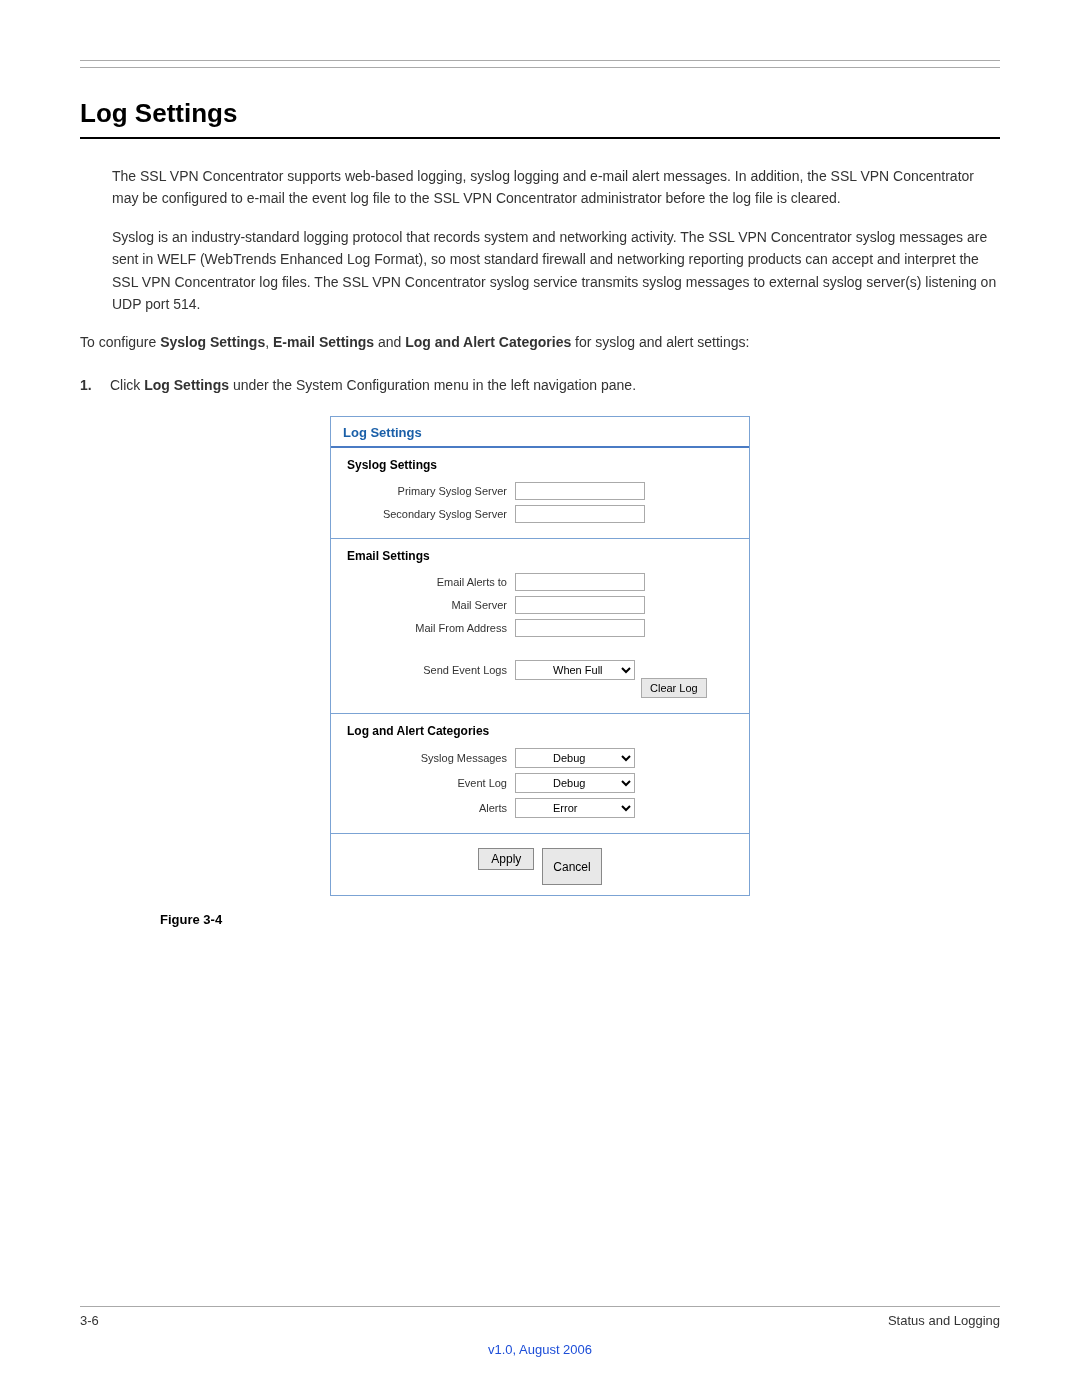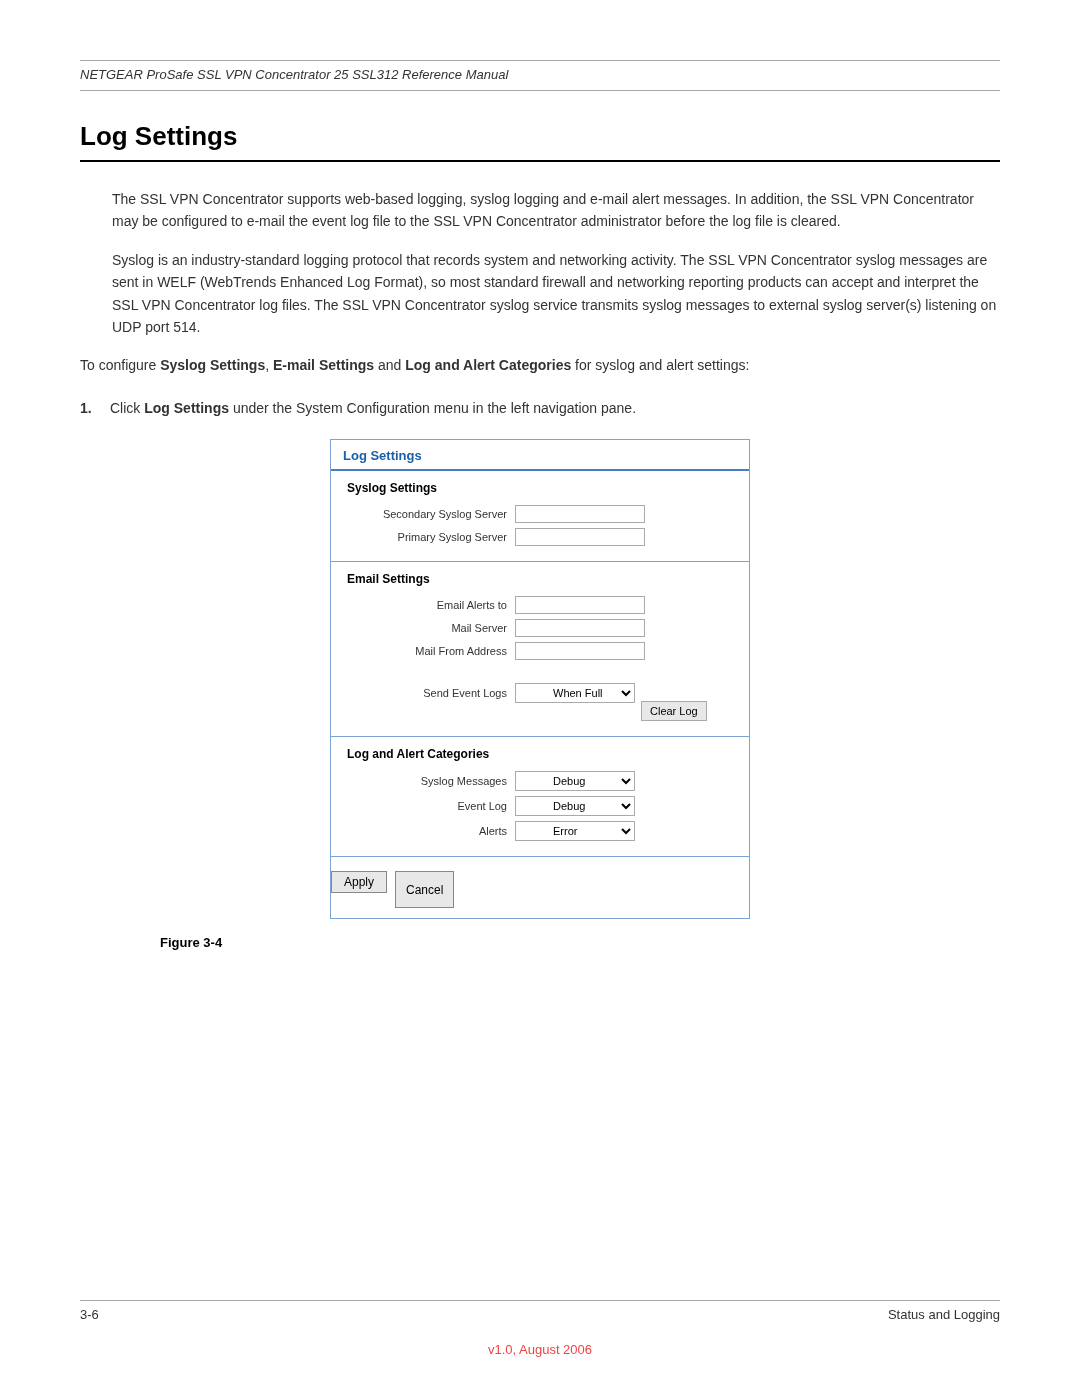--- a/index.html
+++ b/index.html
@@ -171,20 +171,21 @@
       height: 20px;
       font-size: 11px;
       padding: 0 8px;
       margin-left: 6px;
       cursor: pointer;
       margin-top: 36px;
     }
 
     .button-row {
       display: flex;
+      justify-content: center;
       gap: 8px;
       padding: 14px 0 10px 0;
     }
 
     .apply-btn {
       background: #e8e8e8;
       border: 1px solid #888;
       height: 22px;
       min-width: 55px;
       font-size: 12px;
@@ -225,32 +226,31 @@
     .footer-row {
       display: flex;
       justify-content: space-between;
       font-size: 13px;
       color: #333;
     }
 
     .footer-center {
       text-align: center;
       font-size: 13px;
-      margin-top: 20px;
-      color: #ef4444;
+      margin-top: 14px;
+      color: #1d4ed8;
     }
   </style>
 </head>
 <body>
 
 <div class="page-wrapper">
 
   
   <hr class="header-rule-top">
-  <div class="header-text">NETGEAR ProSafe SSL VPN Concentrator 25 SSL312 Reference Manual</div>
   <hr class="header-rule-bottom">
 
   
   <h1 class="page-title">Log Settings</h1>
 
   <br>
 
   
   <p class="intro-para">The SSL VPN Concentrator supports web-based logging, syslog logging and e-mail alert messages. In addition, the SSL VPN Concentrator may be configured to e-mail the event log file to the SSL VPN Concentrator administrator before the log file is cleared.</p>
   <p class="intro-para">Syslog is an industry-standard logging protocol that records system and networking activity. The SSL VPN Concentrator syslog messages are sent in WELF (WebTrends Enhanced Log Format), so most standard firewall and networking reporting products can accept and interpret the SSL VPN Concentrator log files. The SSL VPN Concentrator syslog service transmits syslog messages to external syslog server(s) listening on UDP port 514.</p>
@@ -271,25 +271,25 @@
   
   <div class="log-settings-panel">
 
     <div class="panel-title-bar">
       <span>Log Settings</span>
     </div>
 
     <div class="panel-section">
       <div class="section-heading">Syslog Settings</div>
       <div class="form-row">
+        <label class="form-label">Primary Syslog Server</label>
+        <input type="text" class="form-input" value="" style="">
+      </div>
+      <div class="form-row">
         <label class="form-label">Secondary Syslog Server</label>
-        <input type="text" class="form-input" value="" style="">
-      </div>
-      <div class="form-row">
-        <label class="form-label">Primary Syslog Server</label>
         <input type="text" class="form-input" value="" style="">
       </div>
     </div>
 
     <div class="panel-section">
       <div class="section-heading">Email Settings</div>
       <div class="form-row">
         <label class="form-label">Email Alerts to</label>
         <input type="text" class="form-input" value="" style="">
       </div>

